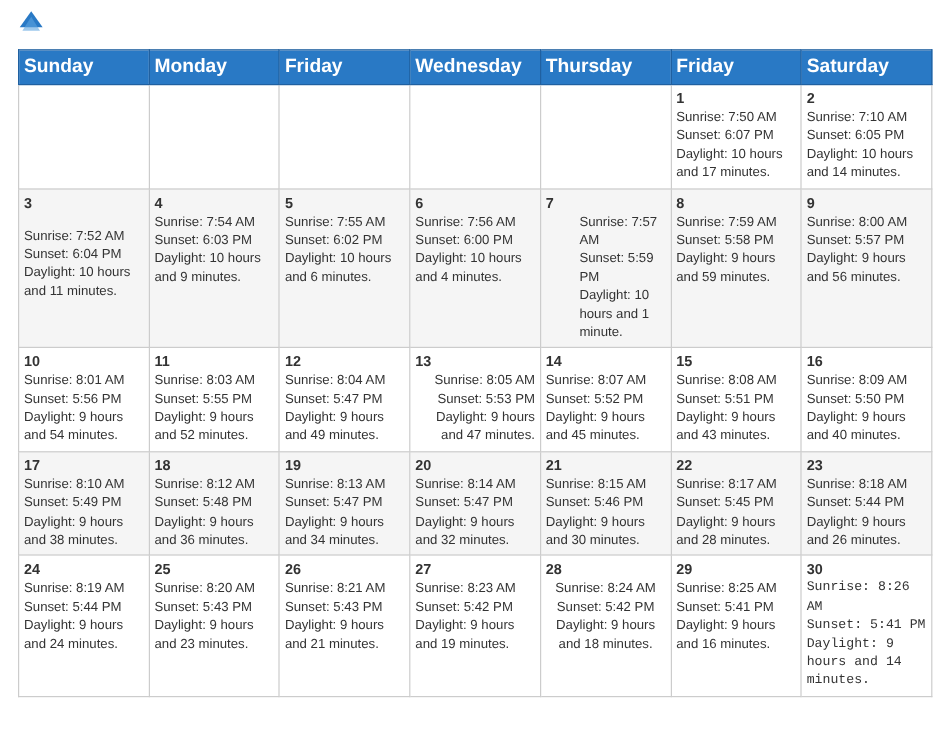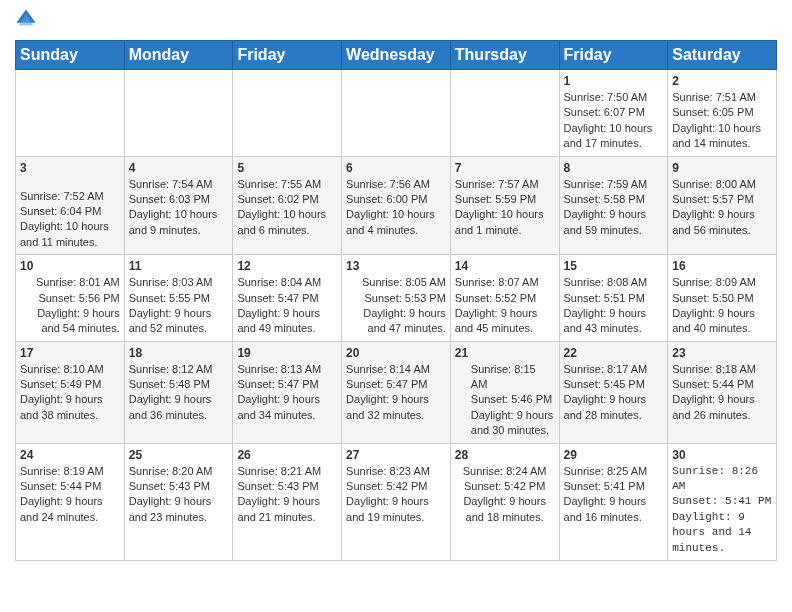--- a/index.html
+++ b/index.html
@@ -136,21 +136,21 @@
           <td class="empty-cell"></td>
           <td class="empty-cell"></td>
           <td>
             <span class="day-num">1</span>
             <div class="day-info" style="white-space: pre-line;">Sunrise: 7:50 AM
 Sunset: 6:07 PM
 Daylight: 10 hours and 17 minutes.</div>
           </td>
           <td>
             <span class="day-num">2</span>
-            <div class="day-info" style="white-space: pre-line;">Sunrise: 7:51 AM
+            <div class="day-info" style="white-space: pre-line;">Sunrise: 7:10 AM
 Sunset: 6:05 PM
 Daylight: 10 hours and 14 minutes.</div>
           </td>
         </tr>
         <tr>
           <td>
             <span class="day-num">3</span>
             <div class="day-info" style="white-space: pre-line; margin-top: 14px;">Sunrise: 7:52 AM
 Sunset: 6:04 PM
 Daylight: 10 hours and 11 minutes.</div>
@@ -168,41 +168,41 @@
 Daylight: 10 hours and 6 minutes.</div>
           </td>
           <td>
             <span class="day-num">6</span>
             <div class="day-info" style="white-space: pre-line;">Sunrise: 7:56 AM
 Sunset: 6:00 PM
 Daylight: 10 hours and 4 minutes.</div>
           </td>
           <td>
             <span class="day-num">7</span>
-            <div class="day-info" style="white-space: pre-line;">Sunrise: 7:57 AM
+            <div class="day-info" style="white-space: pre-line; margin-left: 28px;">Sunrise: 7:57 AM
 Sunset: 5:59 PM
 Daylight: 10 hours and 1 minute.</div>
           </td>
           <td>
             <span class="day-num">8</span>
             <div class="day-info" style="white-space: pre-line;">Sunrise: 7:59 AM
 Sunset: 5:58 PM
 Daylight: 9 hours and 59 minutes.</div>
           </td>
           <td>
             <span class="day-num">9</span>
             <div class="day-info" style="white-space: pre-line;">Sunrise: 8:00 AM
 Sunset: 5:57 PM
 Daylight: 9 hours and 56 minutes.</div>
           </td>
         </tr>
         <tr>
           <td>
             <span class="day-num">10</span>
-            <div class="day-info" style="white-space: pre-line; text-align: right;">Sunrise: 8:01 AM
+            <div class="day-info" style="white-space: pre-line;">Sunrise: 8:01 AM
 Sunset: 5:56 PM
 Daylight: 9 hours and 54 minutes.</div>
           </td>
           <td>
             <span class="day-num">11</span>
             <div class="day-info" style="white-space: pre-line;">Sunrise: 8:03 AM
 Sunset: 5:55 PM
 Daylight: 9 hours and 52 minutes.</div>
           </td>
           <td>
@@ -256,21 +256,21 @@
 Daylight: 9 hours and 34 minutes.</div>
           </td>
           <td>
             <span class="day-num">20</span>
             <div class="day-info" style="white-space: pre-line;">Sunrise: 8:14 AM
 Sunset: 5:47 PM
 Daylight: 9 hours and 32 minutes.</div>
           </td>
           <td>
             <span class="day-num">21</span>
-            <div class="day-info" style="white-space: pre-line; margin-left: 16px;">Sunrise: 8:15 AM
+            <div class="day-info" style="white-space: pre-line;">Sunrise: 8:15 AM
 Sunset: 5:46 PM
 Daylight: 9 hours and 30 minutes.</div>
           </td>
           <td>
             <span class="day-num">22</span>
             <div class="day-info" style="white-space: pre-line;">Sunrise: 8:17 AM
 Sunset: 5:45 PM
 Daylight: 9 hours and 28 minutes.</div>
           </td>
           <td>

